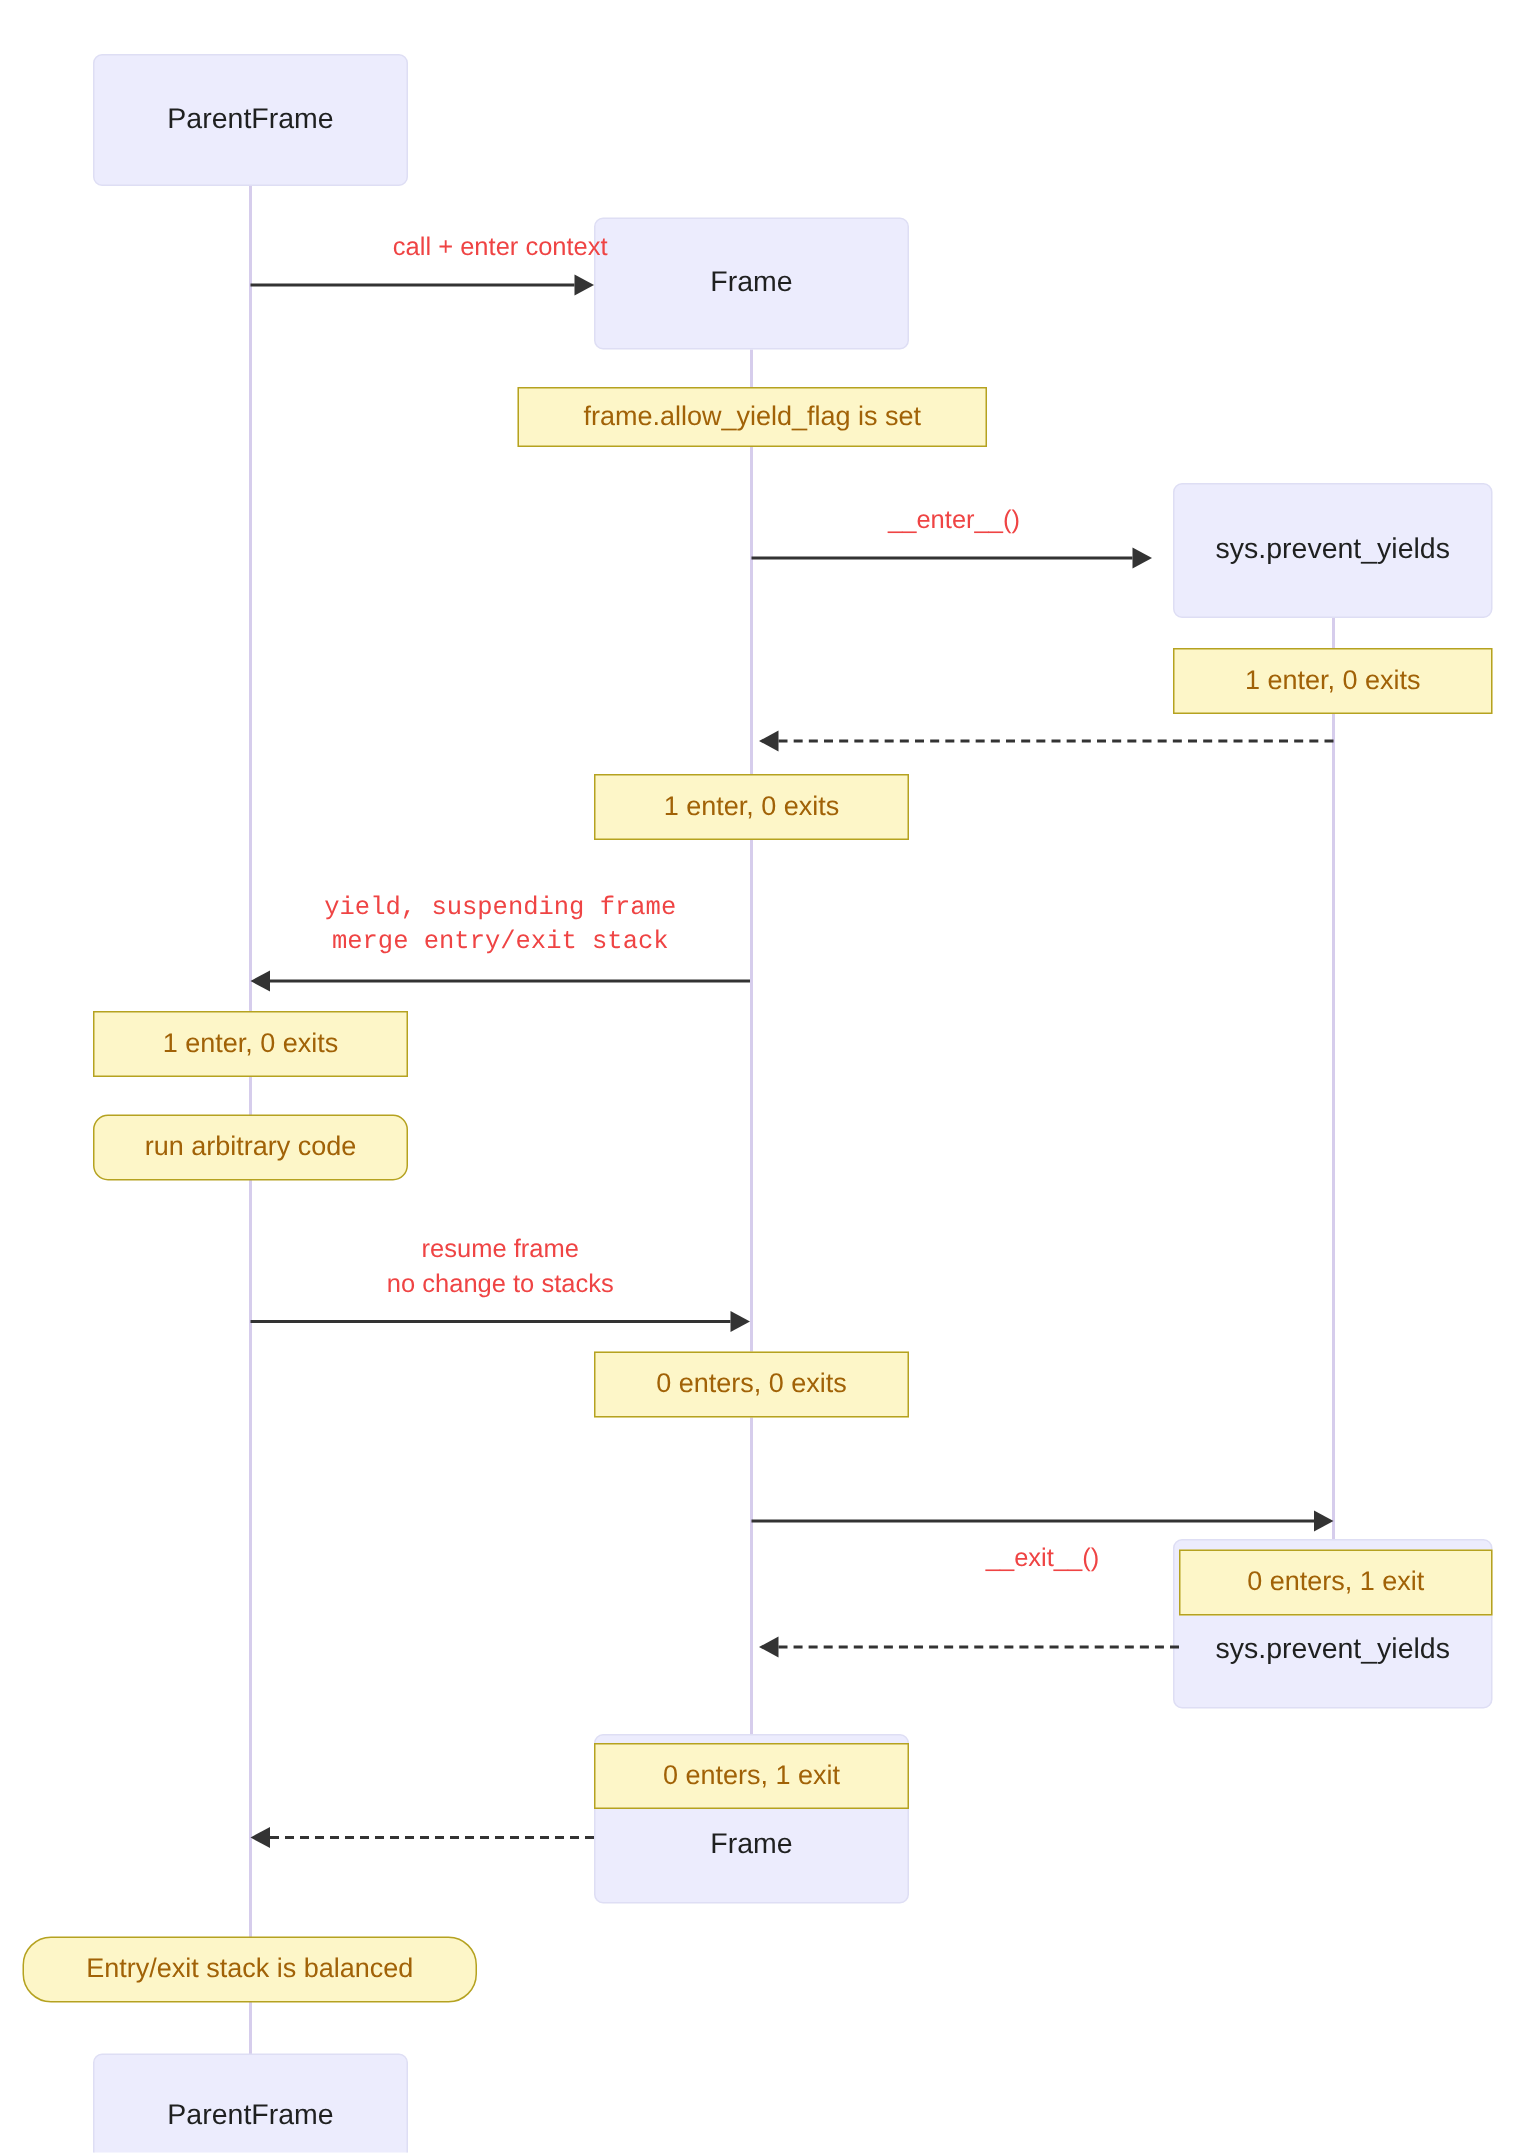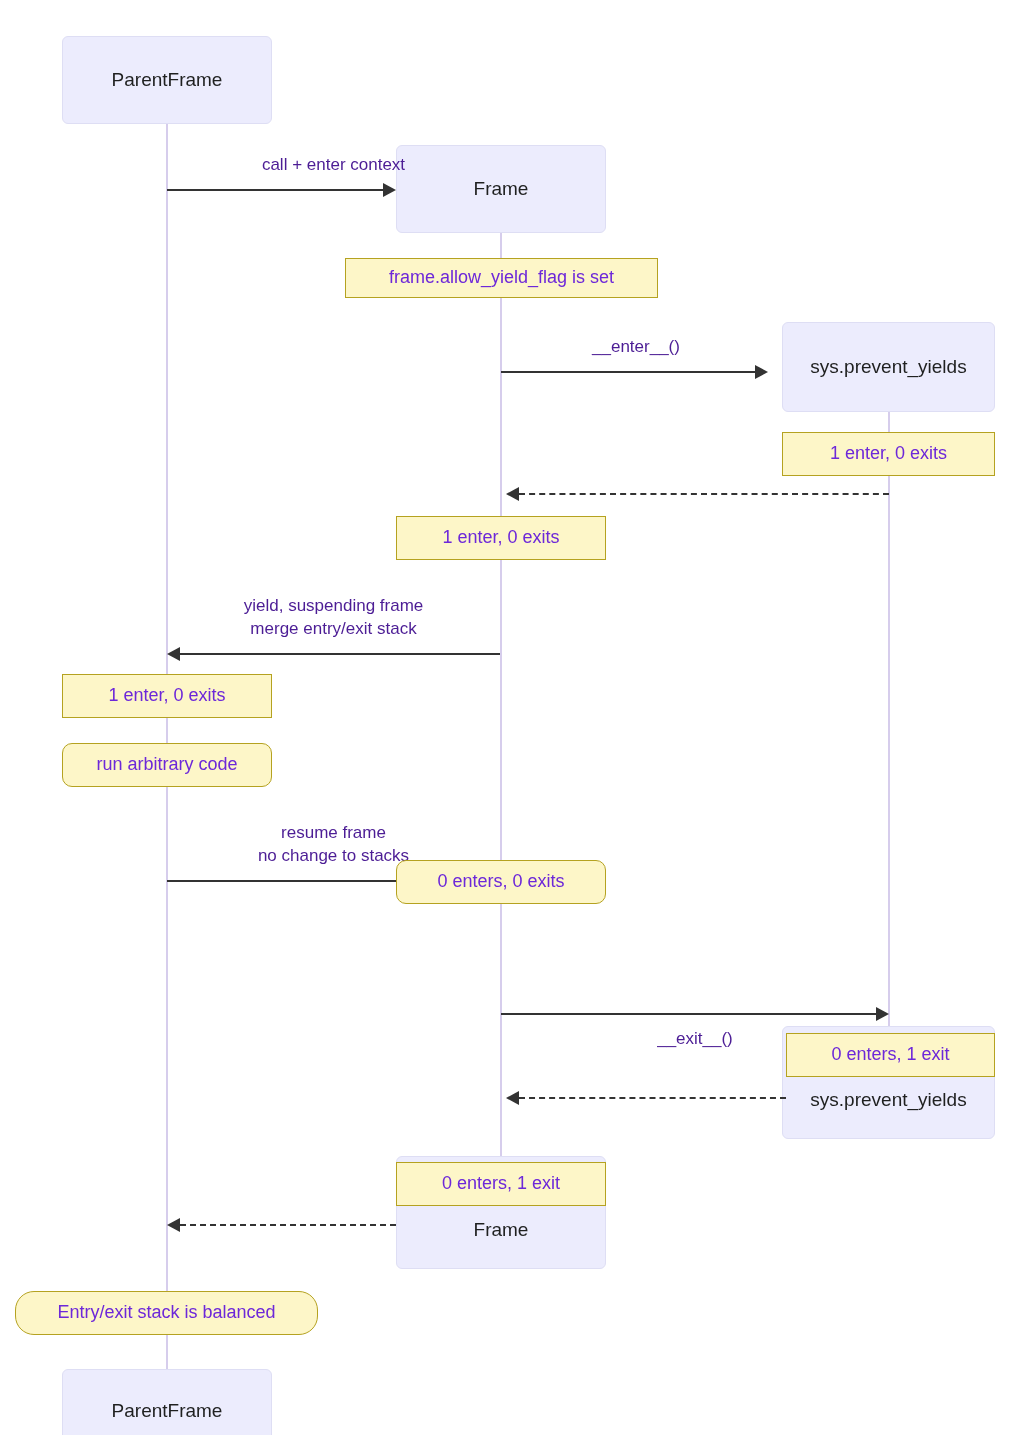--- a/index.html
+++ b/index.html
@@ -47,30 +47,30 @@
   
   .note {
     position: absolute;
     box-sizing: border-box;
     background: #fdf6c8;
     border: 1px solid #b5a220;
     display: flex;
     align-items: center;
     justify-content: center;
     font-size: 18px;
-    color: #6d28d9;
+    color: #a16207;
     text-align: center;
     line-height: 1.2;
     padding: 0 8px;
   }
   
   .msg-label {
     position: absolute;
     font-size: 17px;
-    color: #4c1d95;
+    color: #ef4444;
     text-align: center;
     line-height: 1.35;
     white-space: pre;
   }
   
   .arrow-line {
     position: absolute;
     height: 0;
     border-top: 2px solid #333333;
   }
@@ -118,35 +118,35 @@
   <div class="arrow-line" style="left:501px; top:345px; width:254px;"></div>
   <div class="arrow-head right" style="left:755px; top:339px;"></div>
 
   <div class="note" style="left:782px; top:406px; width:213px; height:44px;">1 enter, 0 exits</div>
 
   <div class="arrow-line dashed" style="left:519px; top:467px; width:370px;"></div>
   <div class="arrow-head left" style="left:506px; top:461px;"></div>
 
   <div class="note" style="left:396px; top:490px; width:210px; height:44px;">1 enter, 0 exits</div>
 
-  <div class="msg-label" style="left:167px; top:569px; width:333px;">yield, suspending frame
+  <div class="msg-label" style="left:167px; top:569px; width:333px;font-family:Liberation Mono, monospace;">yield, suspending frame
 merge entry/exit stack</div>
   <div class="arrow-line" style="left:180px; top:627px; width:320px;"></div>
   <div class="arrow-head left" style="left:167px; top:621px;"></div>
 
   <div class="note" style="left:62px; top:648px; width:210px; height:44px;">1 enter, 0 exits</div>
 
   <div class="note" style="left:62px; top:717px; width:210px; height:44px;border-radius:10px;">run arbitrary code</div>
 
   <div class="msg-label" style="left:167px; top:796px; width:333px;">resume frame
 no change to stacks</div>
   <div class="arrow-line" style="left:167px; top:854px; width:320px;"></div>
   <div class="arrow-head right" style="left:487px; top:848px;"></div>
 
-  <div class="note" style="left:396px; top:834px; width:210px; height:44px;border-radius:10px;">0 enters, 0 exits</div>
+  <div class="note" style="left:396px; top:875px; width:210px; height:44px;">0 enters, 0 exits</div>
 
   <div class="msg-label" style="left:501px; top:1002px; width:388px;">__exit__()</div>
   <div class="arrow-line" style="left:501px; top:987px; width:375px;"></div>
   <div class="arrow-head right" style="left:876px; top:981px;"></div>
 
   <div class="actor" style="left:782px; top:1000px; width:213px; height:113px; align-items:flex-start; padding-top:62px;">sys.prevent_yields</div>
 
   <div class="note" style="left:786px; top:1007px; width:209px; height:44px;">0 enters, 1 exit</div>
 
   <div class="arrow-line dashed" style="left:519px; top:1071px; width:267px;"></div>

